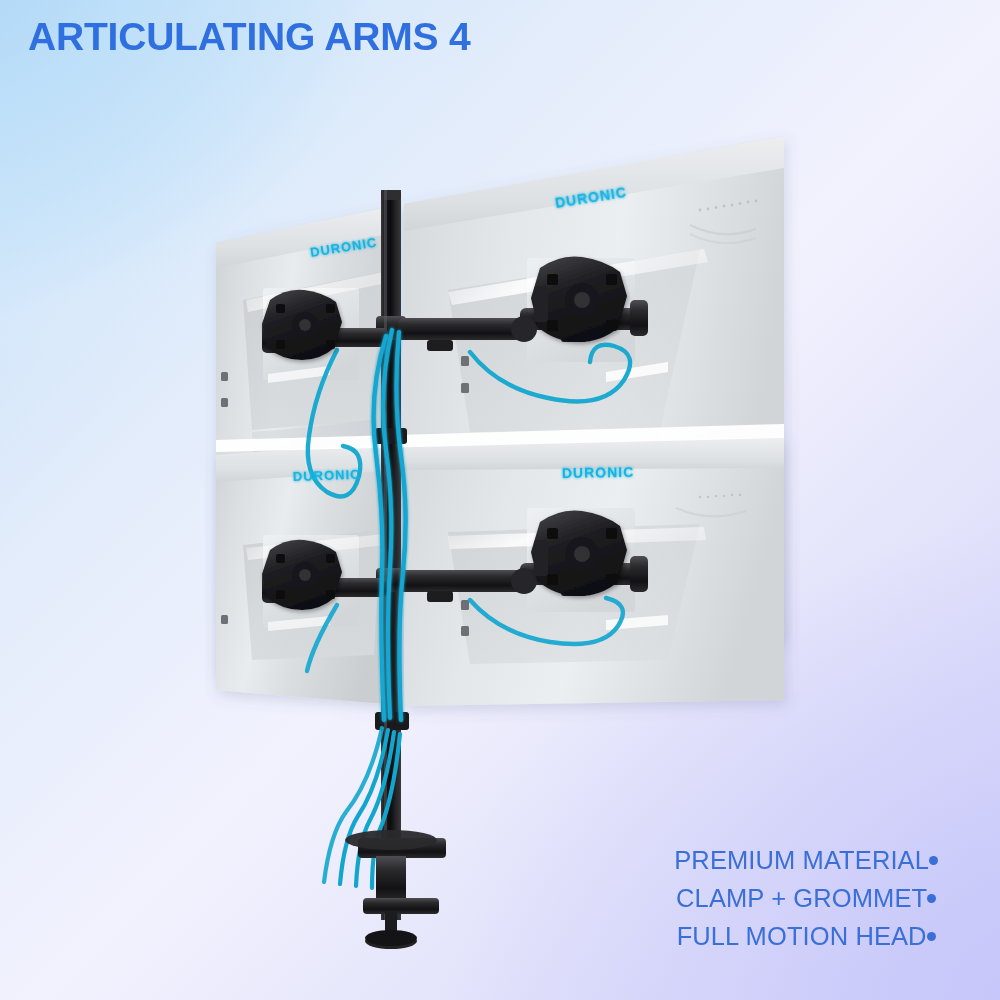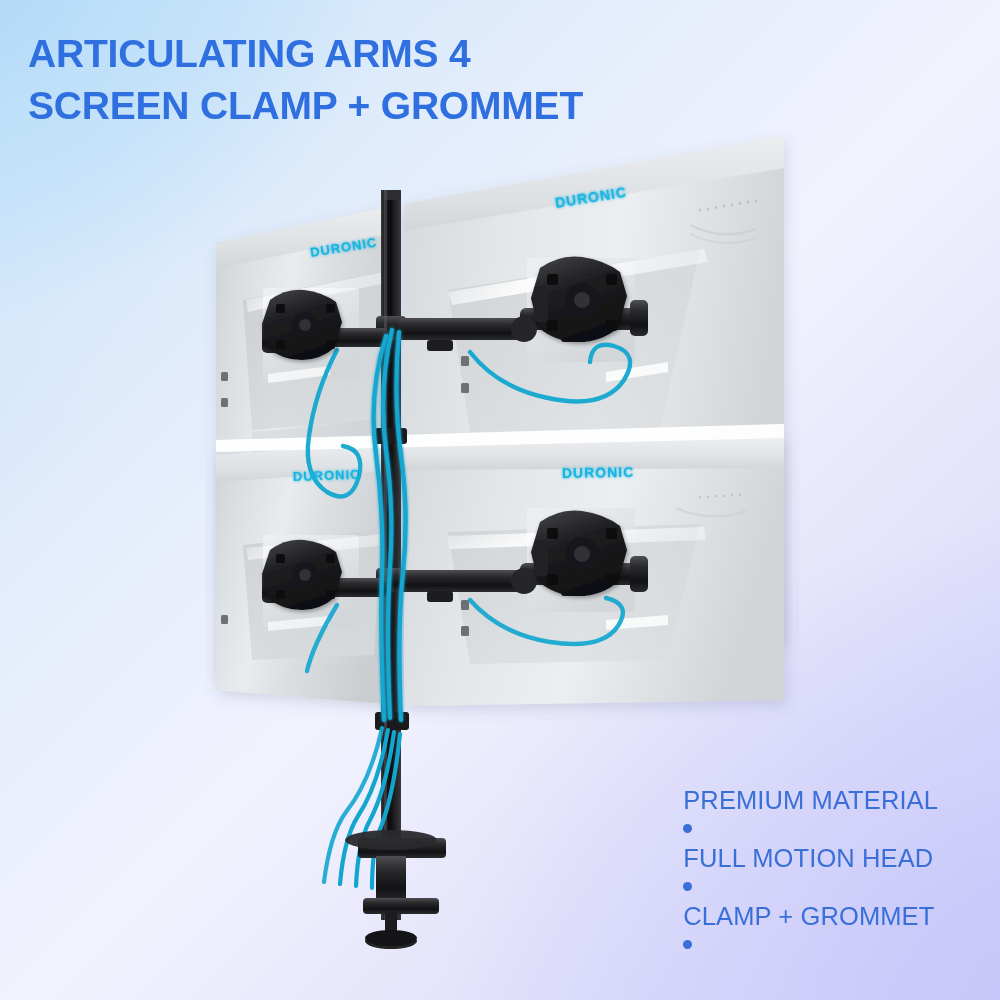--- a/index.html
+++ b/index.html
@@ -17,21 +17,21 @@
     background:
       radial-gradient(ellipse 900px 700px at 105% 100%, rgba(197,197,250,0.95) 0%, rgba(205,205,250,0.55) 35%, rgba(220,220,252,0.0) 68%),
       radial-gradient(ellipse 760px 620px at -8% -6%, #a8d3f6 0%, #bfe0f9 30%, rgba(225,240,253,0.25) 62%, rgba(240,244,254,0) 80%),
       linear-gradient(135deg, #bfdef8 0%, #e2ecfb 28%, #f2f2fe 52%, #e3e3fb 74%, #cdcdfa 100%);
     overflow:hidden;
   }
 
   
   #title-block {
     position:absolute;
-    left:28px; top:28px;
+    left:28px; top:11px;
     width:700px;
     z-index:40;
   }
   .title-line {
     font-size:39px;
     font-weight:bold;
     letter-spacing:-0.2px;
     line-height:1.33;
     color:#2f6fe0;
     white-space:nowrap;
@@ -40,24 +40,23 @@
   
   #feature-list {
     position:absolute;
     right:62px; bottom:42px;
     z-index:40;
     text-align:right;
   }
   .feature-row {
     display:flex;
     align-items:baseline;
-    justify-content:space-between;
-    gap:11px;
+    justify-content:center;
+    gap:0;
     margin-bottom:5px;
-    flex-direction:column;
   }
   .feature-bullet {
     width:9px; height:9px;
     border-radius:50%;
     background:#3a6fd8;
     flex:none;
     position:relative; top:-4px;
   }
   .feature-bullet.hidden { visibility:hidden; }
   .feature-text {
@@ -76,21 +75,20 @@
     z-index:10;
   }
 </style>
 </head>
 <body>
 
 <div id="banner">
 
   <div id="title-block">
     <div class="title-line">ARTICULATING ARMS 4</div>
-    <div class="title-line">SCREEN CLAMP + GROMMET</div>
   </div>
 
   <div id="product">
     <svg width="1000" height="1000" viewBox="0 0 1000 1000">
       <defs>
         <linearGradient id="panelGrad" x1="0" y1="0" x2="1" y2="0.35">
           <stop offset="0%" stop-color="#cfd2d5"></stop>
           <stop offset="18%" stop-color="#dcdfe2"></stop>
           <stop offset="42%" stop-color="#e9ecee"></stop>
           <stop offset="62%" stop-color="#dcdfe2"></stop>
@@ -371,22 +369,22 @@
       </g>
     </svg>
   </div>
 
   <ul id="feature-list" style="list-style:none;">
     <li class="feature-row">
       <span class="feature-text">PREMIUM MATERIAL</span>
       <span class="feature-bullet"></span>
     </li>
     <li class="feature-row">
+      <span class="feature-text">CLAMP + GROMMET</span>
+      <span class="feature-bullet"></span>
+    </li>
+    <li class="feature-row">
       <span class="feature-text">FULL MOTION HEAD</span>
       <span class="feature-bullet"></span>
     </li>
-    <li class="feature-row">
-      <span class="feature-text">CLAMP + GROMMET</span>
-      <span class="feature-bullet"></span>
-    </li>
   </ul>
 
 </div>
 
 </body></html>

